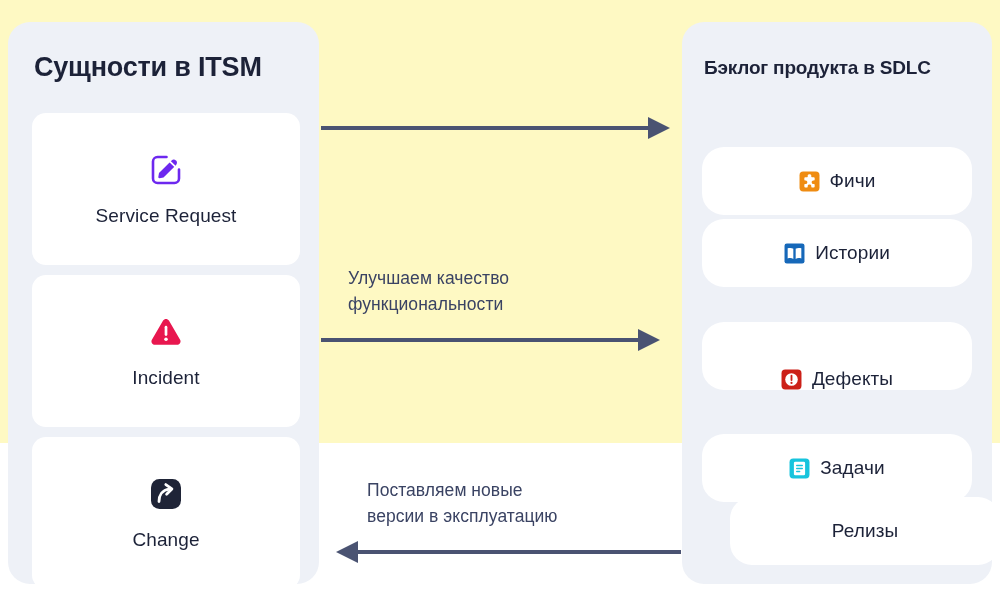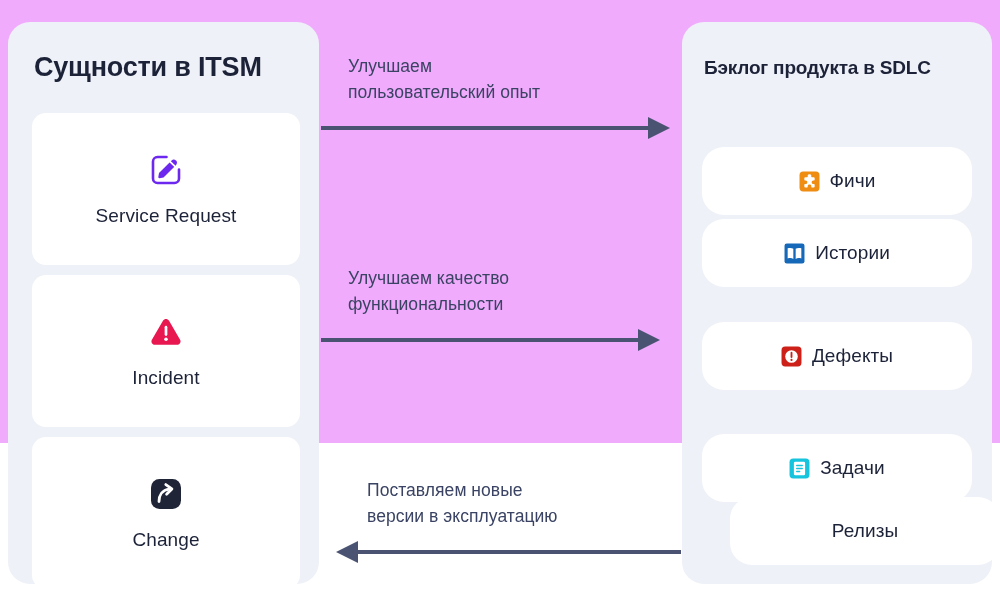--- a/index.html
+++ b/index.html
@@ -9,21 +9,21 @@
     height: 605px;
     background: #ffffff;
     font-family: "Liberation Sans", "DejaVu Sans", sans-serif;
     overflow: hidden;
   }
 
   .canvas {
     position: relative;
     width: 1000px;
     height: 443px;
-    background: #f0abfc;
+    background: #fef9c3;
   }
 
   
   .panel {
     position: absolute;
     background: #eef1f7;
     border-radius: 22px;
   }
   #panel-itsm  { left: 8px;  top: 22px; width: 311px; height: 562px; }
   #panel-sdlc  { left: 682px; top: 22px; width: 310px; height: 562px; }
@@ -79,21 +79,21 @@
     width: 270px;
     background: #ffffff;
     border-radius: 22px;
     display: flex;
     align-items: center;
     justify-content: center;
     gap: 10px;
   }
   #sdlc-card-0 { top: 125px; height: 68px; }
   #sdlc-card-1 { top: 197px; height: 68px; }
-  #sdlc-card-2 { top: 300px; height: 68px; }
+  #sdlc-card-2 { top: 300px; height: 68px; align-items: flex-end; }
   #sdlc-card-3 { top: 372px; height: 68px; margin-top: 40px; }
   #sdlc-card-4 { top: 475px; height: 68px; margin-left: 28px; }
 
   .sdlc-card-label {
     font-size: 19px;
     color: #1c2238;
     font-weight: 400;
     letter-spacing: 0.1px;
   }
   .sdlc-icon { width: 21px; height: 21px; display: block; flex: 0 0 auto; }
@@ -229,20 +229,18 @@
       <line x1="321" y1="340" x2="641" y2="340" stroke="#4a5372" stroke-width="4"></line>
       <polygon points="638,329 660,340 638,351" fill="#4a5372"></polygon>
     </g>
 
     <g>
       <line x1="355" y1="552" x2="681" y2="552" stroke="#4a5372" stroke-width="4"></line>
       <polygon points="358,541 336,552 358,563" fill="#4a5372"></polygon>
     </g>
   </svg>
 
-  <div class="arrow-label" id="arrow-label-0">Улучшаем
-пользовательский опыт</div>
   <div class="arrow-label" id="arrow-label-1">Улучшаем качество
 функциональности</div>
   <div class="arrow-label" id="arrow-label-2">Поставляем новые
 версии в эксплуатацию</div>
 
 </div>
 
 </body></html>

